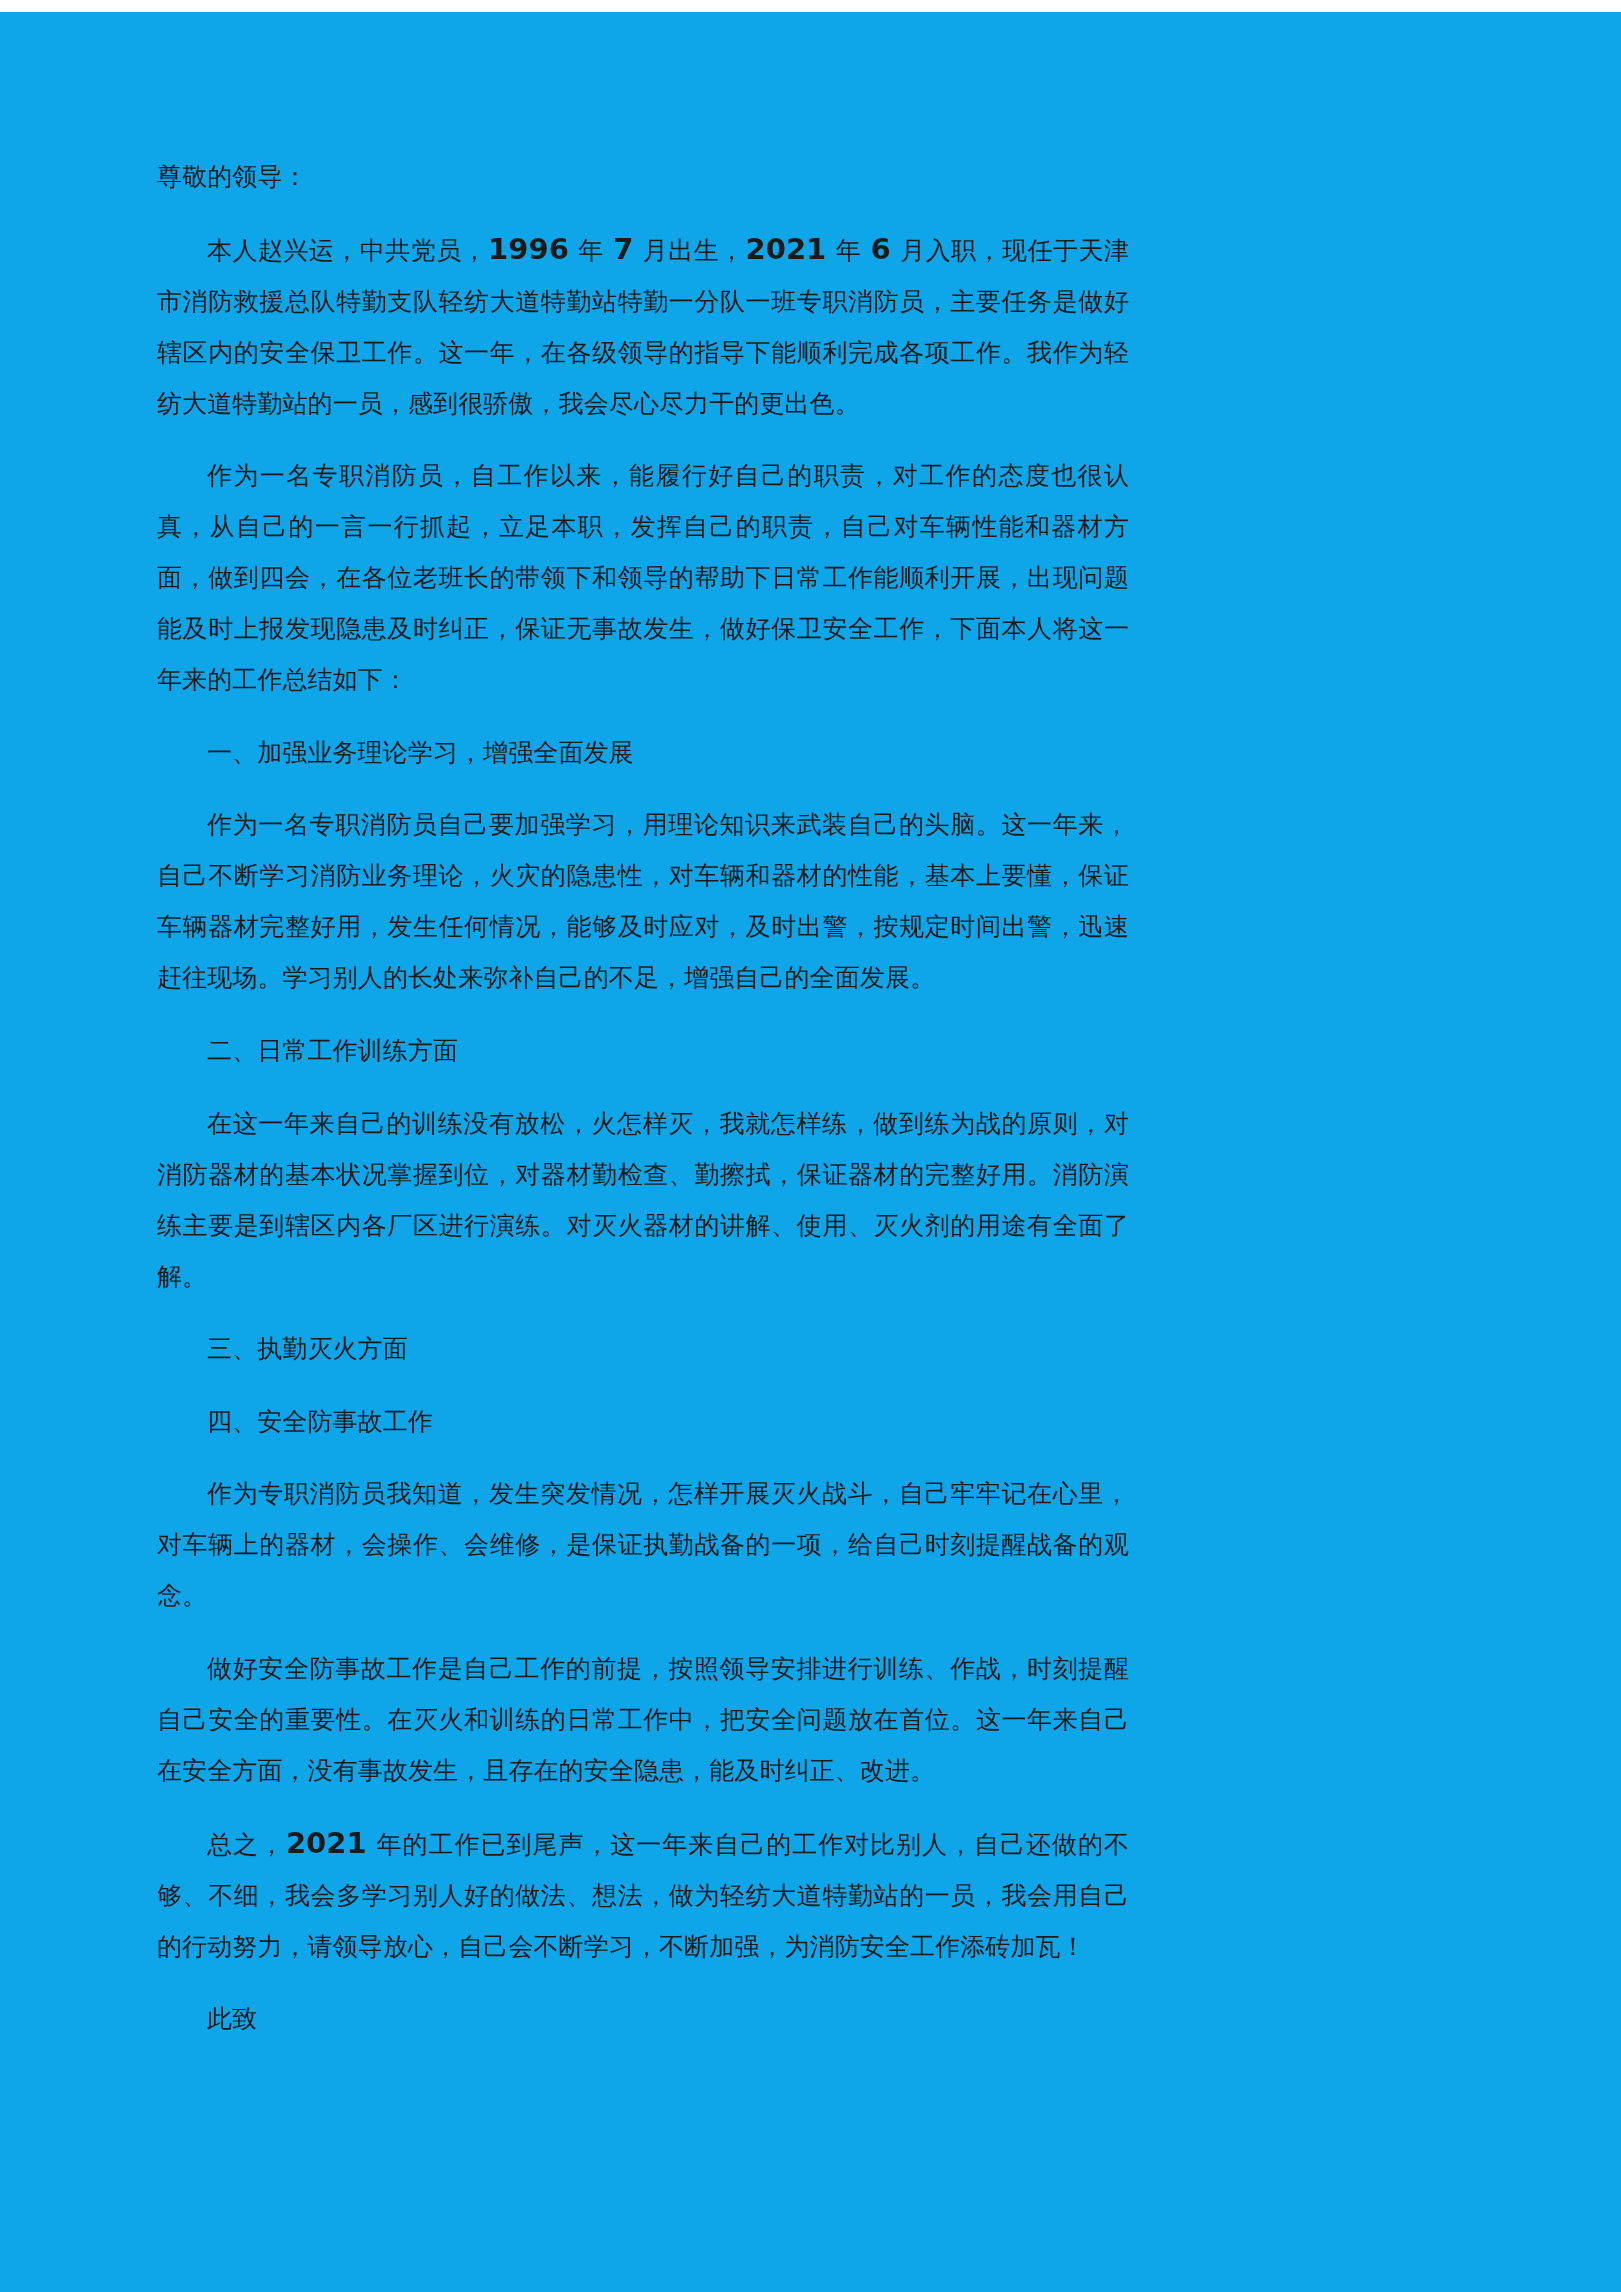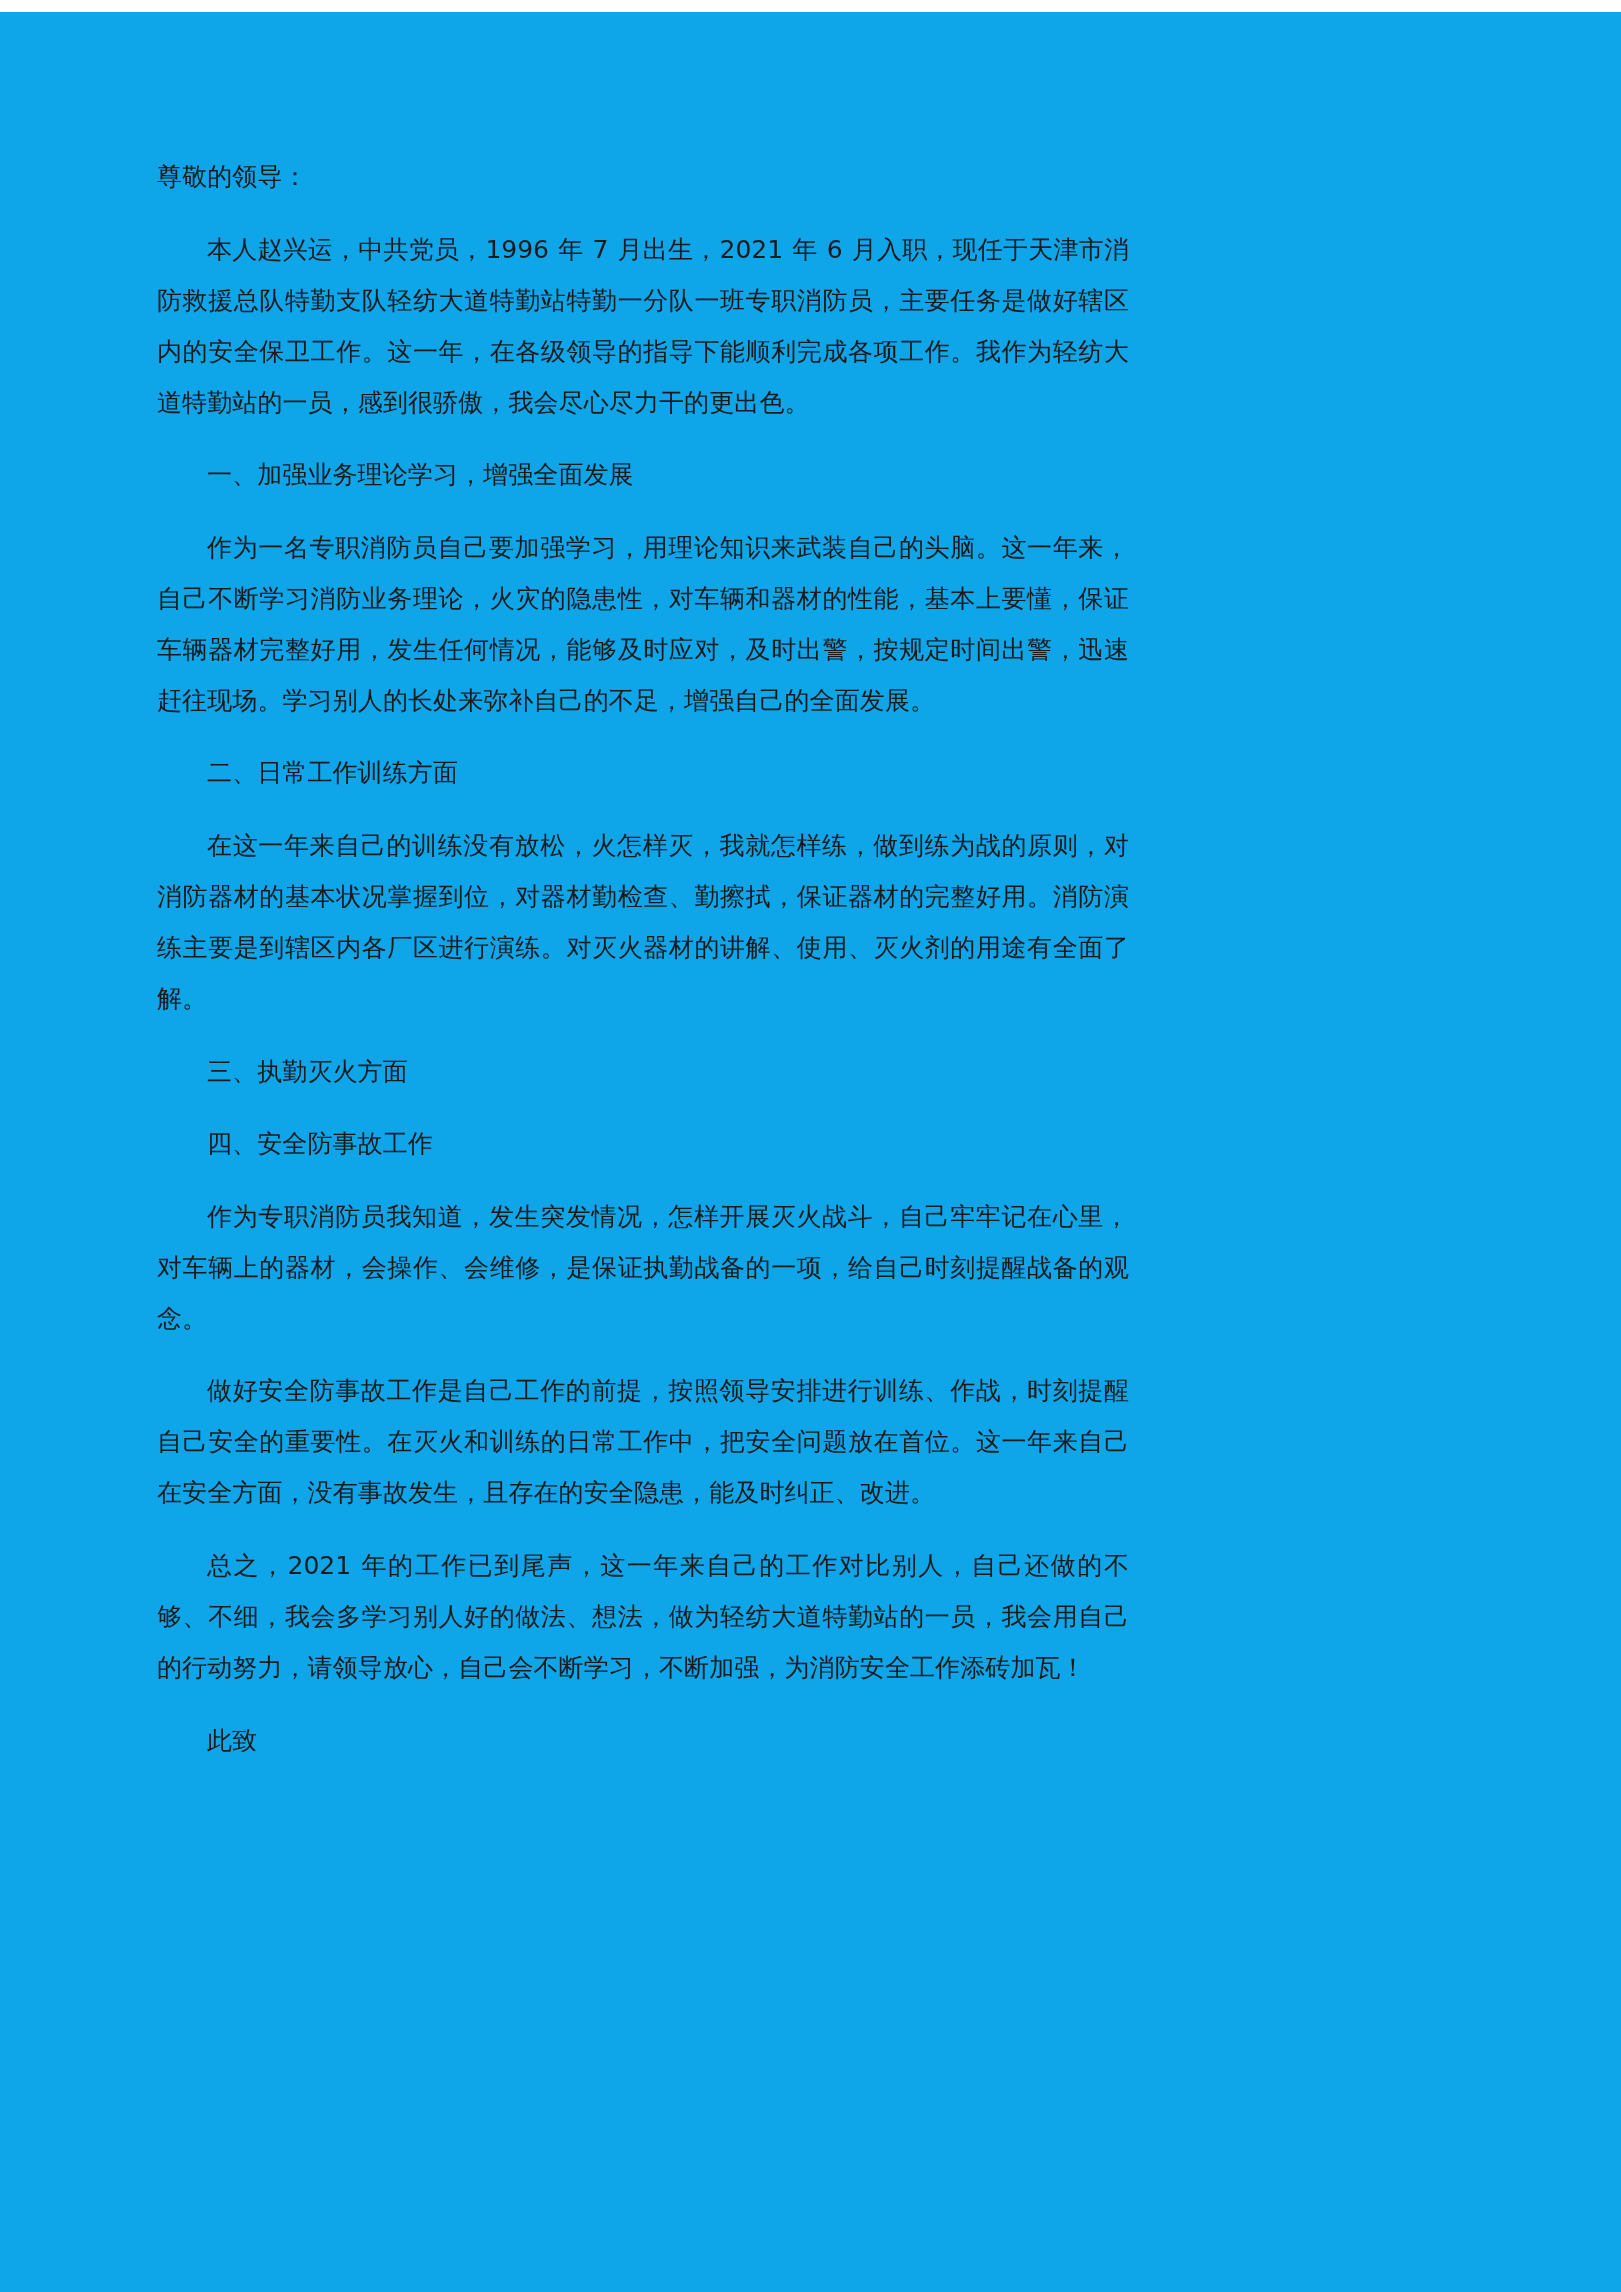--- a/index.html
+++ b/index.html
@@ -61,36 +61,37 @@
   }
 
   .closing-jingli {
     text-indent: 0;
     margin: 0;
   }
 
   
   .num {
     font-family: "DejaVu Sans", "Liberation Sans", sans-serif;
-    font-weight: 400;
-    font-size: 25px;
+    font-weight: 700;
+    font-size: 29px;
     letter-spacing: 0;
     padding: 0 1px;
   }
 </style>
 </head>
 <body>
 
 <div class="page">
   <div class="content">
 
     <p class="doc-text salutation">尊敬的领导：</p>
 
     <p class="doc-text body-para">本人赵兴运，中共党员，<span class="num">1996</span> 年 <span class="num">7</span> 月出生，<span class="num">2021</span> 年 <span class="num">6</span> 月入职，现任于天津市消防救援总队特勤支队轻纺大道特勤站特勤一分队一班专职消防员，主要任务是做好辖区内的安全保卫工作。这一年，在各级领导的指导下能顺利完成各项工作。我作为轻纺大道特勤站的一员，感到很骄傲，我会尽心尽力干的更出色。</p>
 
+    <p class="doc-text body-para">作为一名专职消防员，自工作以来，能履行好自己的职责，对工作的态度也很认真，从自己的一言一行抓起，立足本职，发挥自己的职责，自己对车辆性能和器材方面，做到四会，在各位老班长的带领下和领导的帮助下日常工作能顺利开展，出现问题能及时上报发现隐患及时纠正，保证无事故发生，做好保卫安全工作，下面本人将这一年来的工作总结如下：</p>
 
     <p class="doc-text section-heading">一、加强业务理论学习，增强全面发展</p>
 
     <p class="doc-text body-para">作为一名专职消防员自己要加强学习，用理论知识来武装自己的头脑。这一年来，自己不断学习消防业务理论，火灾的隐患性，对车辆和器材的性能，基本上要懂，保证车辆器材完整好用，发生任何情况，能够及时应对，及时出警，按规定时间出警，迅速赶往现场。学习别人的长处来弥补自己的不足，增强自己的全面发展。</p>
 
     <p class="doc-text section-heading">二、日常工作训练方面</p>
 
     <p class="doc-text body-para">在这一年来自己的训练没有放松，火怎样灭，我就怎样练，做到练为战的原则，对消防器材的基本状况掌握到位，对器材勤检查、勤擦拭，保证器材的完整好用。消防演练主要是到辖区内各厂区进行演练。对灭火器材的讲解、使用、灭火剂的用途有全面了解。</p>
 
     <p class="doc-text section-heading">三、执勤灭火方面</p>

